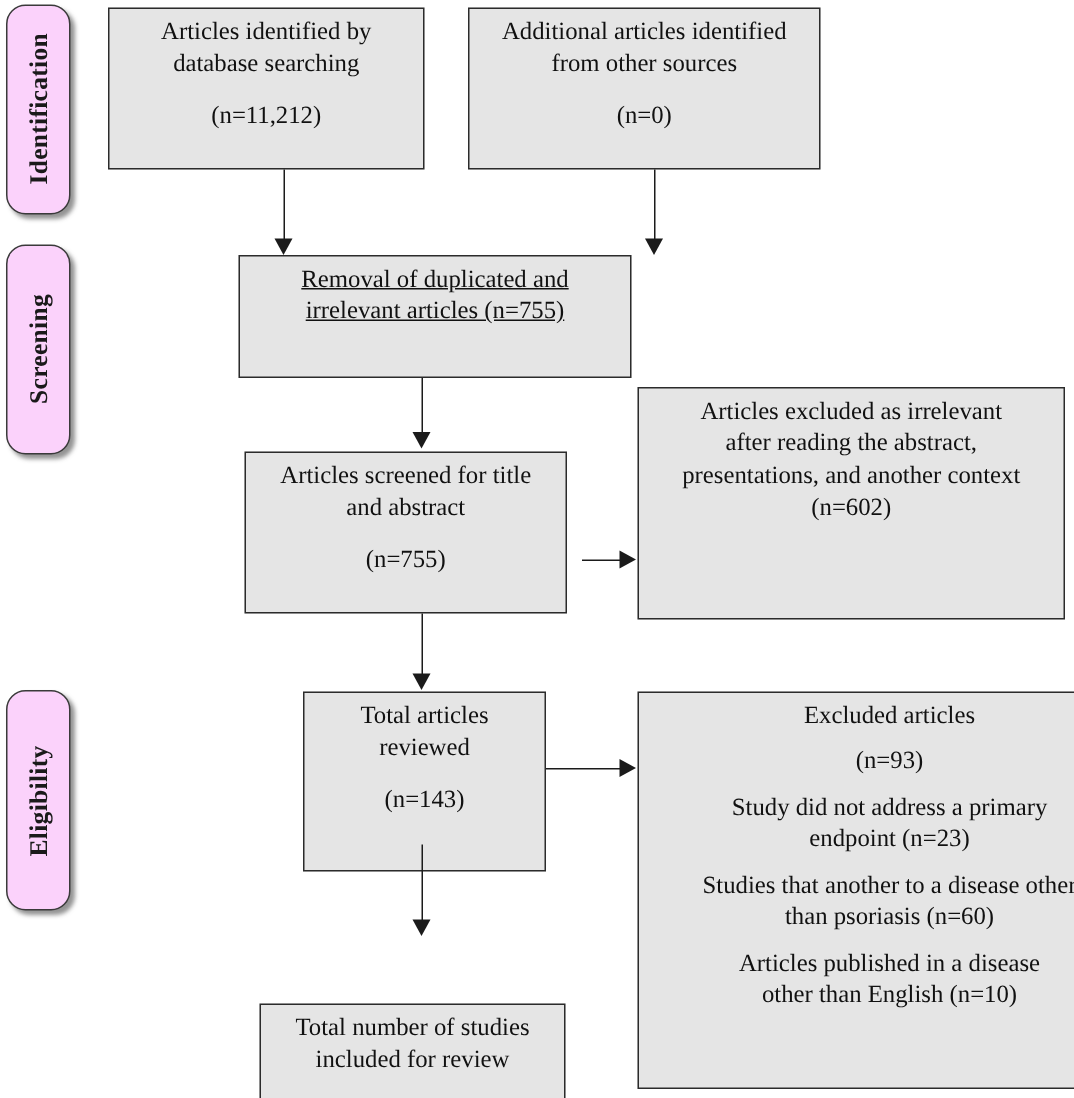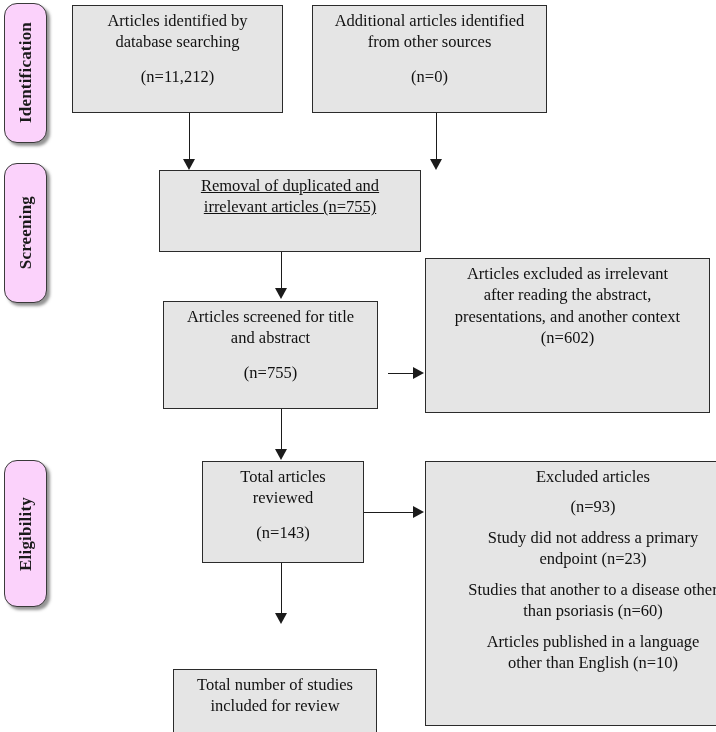--- a/index.html
+++ b/index.html
@@ -148,39 +148,39 @@
     <div class="line">presentations, and another context</div>
     <div class="line">(n=602)</div>
   </div>
 
   <div class="hline" style="left:388px; top:373px; width:27px;"></div>
   <div class="arrow-right" style="left:413px; top:367px;"></div>
 
   <div class="vline" style="left:281px; top:409px; height:42px;"></div>
   <div class="arrow-down" style="left:275px; top:449px;"></div>
 
-  <div class="node" style="left:202px; top:461px; width:162px; height:102px;">
+  <div class="node" style="left:202px; top:461px; width:162px; height:120px;">
     <div class="line">Total articles</div>
     <div class="line">reviewed</div>
     <div class="gap"></div>
     <div class="line">(n=143)</div>
   </div>
 
   <div class="node" style="left:425px; top:461px; width:336px; height:265px;">
     <div class="line">Excluded articles</div>
     <div class="gap-sm"></div>
     <div class="line">(n=93)</div>
     <div class="gap-sm"></div>
     <div class="line">Study did not address a primary</div>
     <div class="line">endpoint (n=23)</div>
     <div class="gap-sm"></div>
     <div class="line">Studies that another to a disease other</div>
     <div class="line">than psoriasis (n=60)</div>
     <div class="gap-sm"></div>
-    <div class="line">Articles published in a language</div>
+    <div class="line">Articles published in a disease</div>
     <div class="line">other than English (n=10)</div>
   </div>
 
   <div class="hline" style="left:364px; top:512px; width:51px;"></div>
   <div class="arrow-right" style="left:413px; top:506px;"></div>
 
   <div class="vline" style="left:281px; top:563px; height:52px;"></div>
   <div class="arrow-down" style="left:275px; top:613px;"></div>
 
   <div class="node" style="left:173px; top:625px; width:204px; height:101px;margin-top:44px;">

